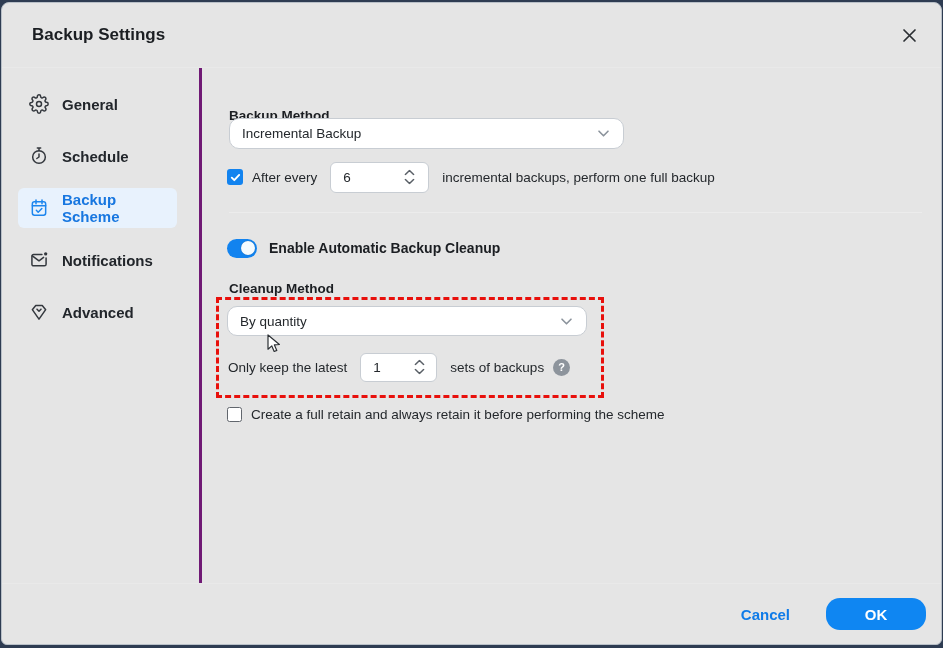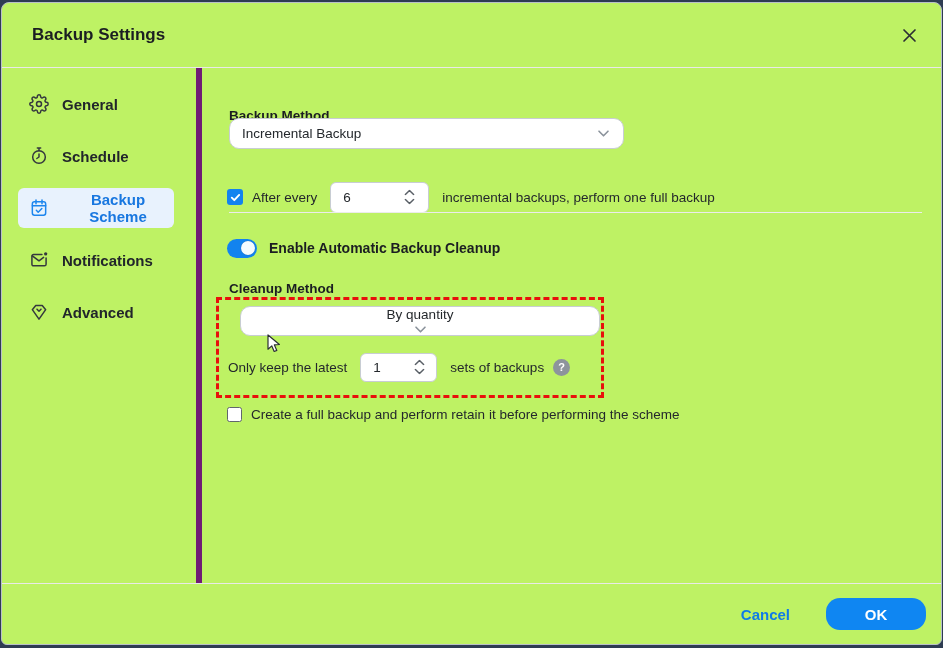--- a/index.html
+++ b/index.html
@@ -5,41 +5,40 @@
   * { box-sizing: border-box; margin: 0; padding: 0; }
   html,body { width: 943px; height: 648px; }
   body {
     font-family: "Liberation Sans", sans-serif;
     background: #2e3c52;
     position: relative;
     overflow: hidden;
   }
   .window {
     position: absolute; left: 1px; top: 2px; width: 941px; height: 643px;
-    background: #bef264; border: 1px solid #b9c0c8;
+    background: #e5e5e5; border: 1px solid #b9c0c8;
     border-radius: 8px 8px 6px 6px;
     overflow: hidden;
     display: flex; flex-direction: column;
   }
   
   .header {
     height: 65px; flex: 0 0 65px; border-bottom: 1px solid #e9e9e9;
     display: flex; align-items: center; padding: 0 18px 0 30px;
   }
   .title { font-size: 17px; font-weight: 700; color: #1b1e22; flex: 1; }
   .close-btn {
     width: 28px; height: 28px; display: flex; align-items: center; justify-content: center;
     cursor: default; border-radius: 4px;
   }
   
   .body-row { flex: 1; display: flex; min-height: 0; }
   .sidebar {
-    width: 200px; flex: 0 0 200px; border-right: 6px solid #701a75;
+    width: 200px; flex: 0 0 200px; border-right: 3px solid #701a75;
     padding-top: 16px;
-    text-align: center;
   }
   .side-item {
     height: 40px; margin: 0 22px 12px 16px; border-radius: 6px;
     display: flex; align-items: center; gap: 13px; padding-left: 11px;
     color: #22262b; font-size: 15px; font-weight: 600;
   }
   .side-item .icn { width: 20px; height: 20px; display: flex; color: #34383e; }
   .side-item.selected { background: #e8f2fd; color: #1877e0; }
   .side-item.selected .icn { color: #1d86ee; }
 
@@ -179,21 +178,21 @@
 
       <div class="abs dropdown" style="left:27px; top:50px; width:395px; height:31px;">
         <span class="dd-text">Incremental Backup</span>
         <span>
           <svg width="15" height="15" viewBox="0 0 15 15" fill="none">
               <path d="M3 5.2 L7.5 9.8 L12 5.2" stroke="#8b939c" stroke-width="1.6" stroke-linecap="round" stroke-linejoin="round"></path>
             </svg>
         </span>
       </div>
 
-      <div class="abs row" style="left:25px; top:112px; height:34px;justify-content:space-between;">
+      <div class="abs row" style="left:25px; top:92px; height:34px;justify-content:space-between;">
         <span class="checkbox checked">
           <span>
             <svg width="11" height="11" viewBox="0 0 11 11" fill="none">
                 <path d="M1.8 5.7 L4.3 8.2 L9.2 2.9" stroke="#fff" stroke-width="1.9" stroke-linecap="round" stroke-linejoin="round"></path>
               </svg>
           </span>
         </span>
         <span>After every</span>
         <span class="spinner" style="width:99px; height:31px; margin:0 4px;">
           <span>6</span>
@@ -215,21 +214,21 @@
         <span class="toggle">
             <span class="knob"></span>
           </span>
         <span class="toggle-label">Enable Automatic Backup Cleanup</span>
       </div>
 
       <div class="abs section-label" style="left:27px; top:213px;">Cleanup Method</div>
 
       <div class="abs dashed-box" style="left:14px; top:229px; width:388px; height:101px;">
 
-        <div class="abs dropdown" style="left:21px; top:6px; width:360px; height:30px;flex-direction:column;">
+        <div class="abs dropdown" style="left:8px; top:6px; width:360px; height:30px;">
           <span class="dd-text">By quantity</span>
           <span>
             <svg width="15" height="15" viewBox="0 0 15 15" fill="none">
                 <path d="M3 5.2 L7.5 9.8 L12 5.2" stroke="#8b939c" stroke-width="1.6" stroke-linecap="round" stroke-linejoin="round"></path>
               </svg>
           </span>
         </div>
 
         <div class="abs row" style="left:9px; top:51px; height:32px;">
           <span>Only keep the latest</span>
@@ -251,21 +250,21 @@
       </div>
 
       <div class="abs" style="left:65px; top:266px;">
         <svg width="18" height="21" viewBox="0 0 18 21">
             <path d="M1 1 L1 15.2 L4.8 11.9 L7.2 17.5 L9.8 16.4 L7.4 10.9 L12.4 10.5 Z" fill="#fff" stroke="#2b2f33" stroke-width="1.2" stroke-linejoin="round"></path>
           </svg>
       </div>
 
       <div class="abs row" style="left:25px; top:335px; height:22px;">
         <span class="checkbox unchecked"></span>
-        <span>Create a full backup and perform retain it before performing the scheme</span>
+        <span>Create a full retain and always retain it before performing the scheme</span>
       </div>
 
     </div>
   </div>
 
   <div class="footer">
     <span class="cancel-link">Cancel</span>
     <button class="ok-btn">OK</button>
   </div>
 

